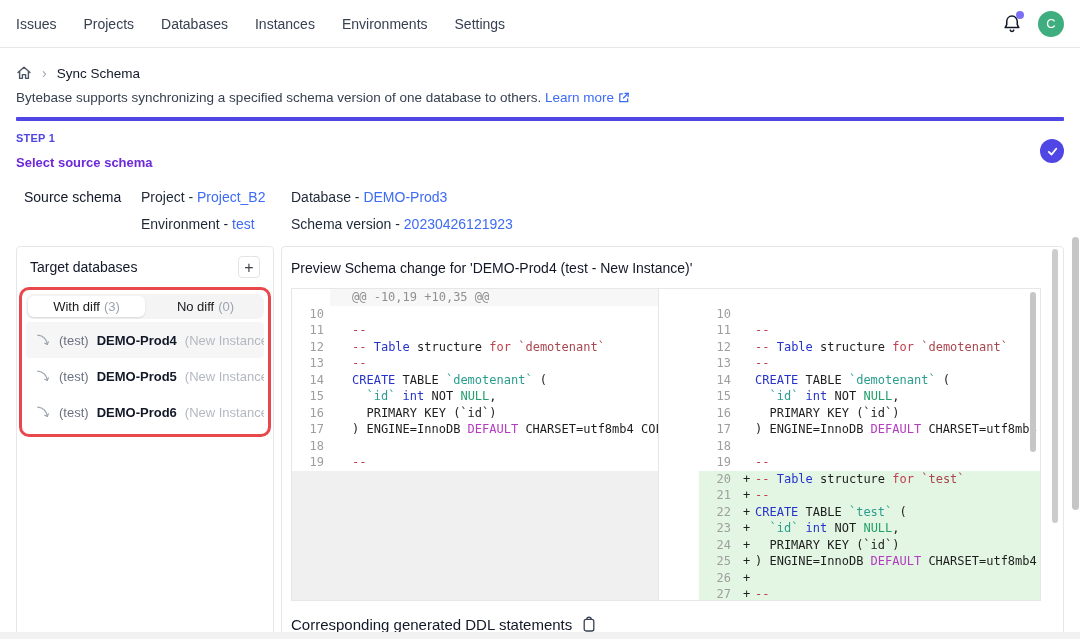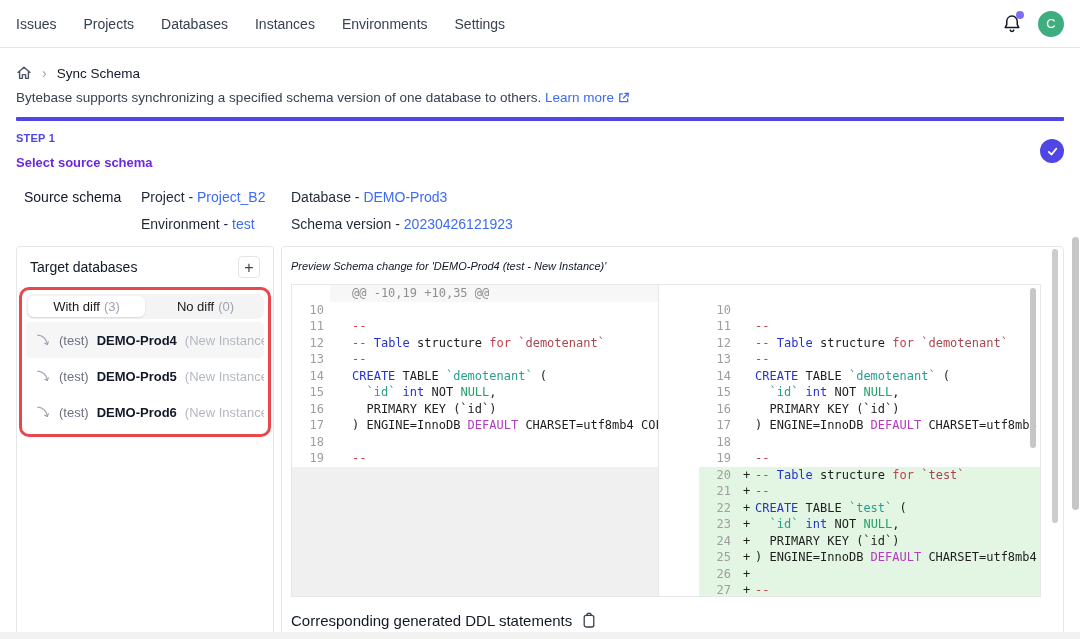--- a/index.html
+++ b/index.html
@@ -62,21 +62,21 @@
   .tab.active { background:#fff; border-radius:6px; margin:2px; box-shadow:0 1px 2px rgba(0,0,0,.12); font-weight:500; }
   .db-list { margin-top:3px; }
   .db-row { height:36px; display:flex; align-items:center; gap:8px; padding:0 9px; border-radius:4px; font-size:13px; cursor:pointer; white-space:nowrap; overflow:hidden; }
   .db-row.sel { background:#f6f6f7; }
   .db-ic { color:#9ca3af; flex:none; display:flex; }
   .db-env { color:#6b7280; }
   .db-name { color:#111827; font-weight:700; }
   .db-inst { color:#b3b8c0; }
   
   .right-card { flex:1; padding:13px 9px 0 9px; position:relative; overflow:hidden; }
-  .prev-title { font-size:11px; font-weight:500; color:#111827;font-style:italic; }
+  .prev-title { font-size:14px; font-weight:500; color:#111827; }
   
   .diff {
     margin-top:12px; height:313px; width:750px; border:1px solid #e7e7e7; display:flex;
     font-family:"DejaVu Sans Mono", monospace; font-size:12px; position:relative; background:#fff;gap:40px;
   }
   .pane { overflow:hidden; position:relative; }
   .pane-left { width:367px; flex:none; border-right:1px solid #e7e7e7; }
   .pane-right { flex:1; }
   .drow { height:16.5px; line-height:16.5px; display:flex; white-space:pre; }
   .gut { width:38px; flex:none; text-align:right; padding-right:6px; color:#9e9e9e; }

